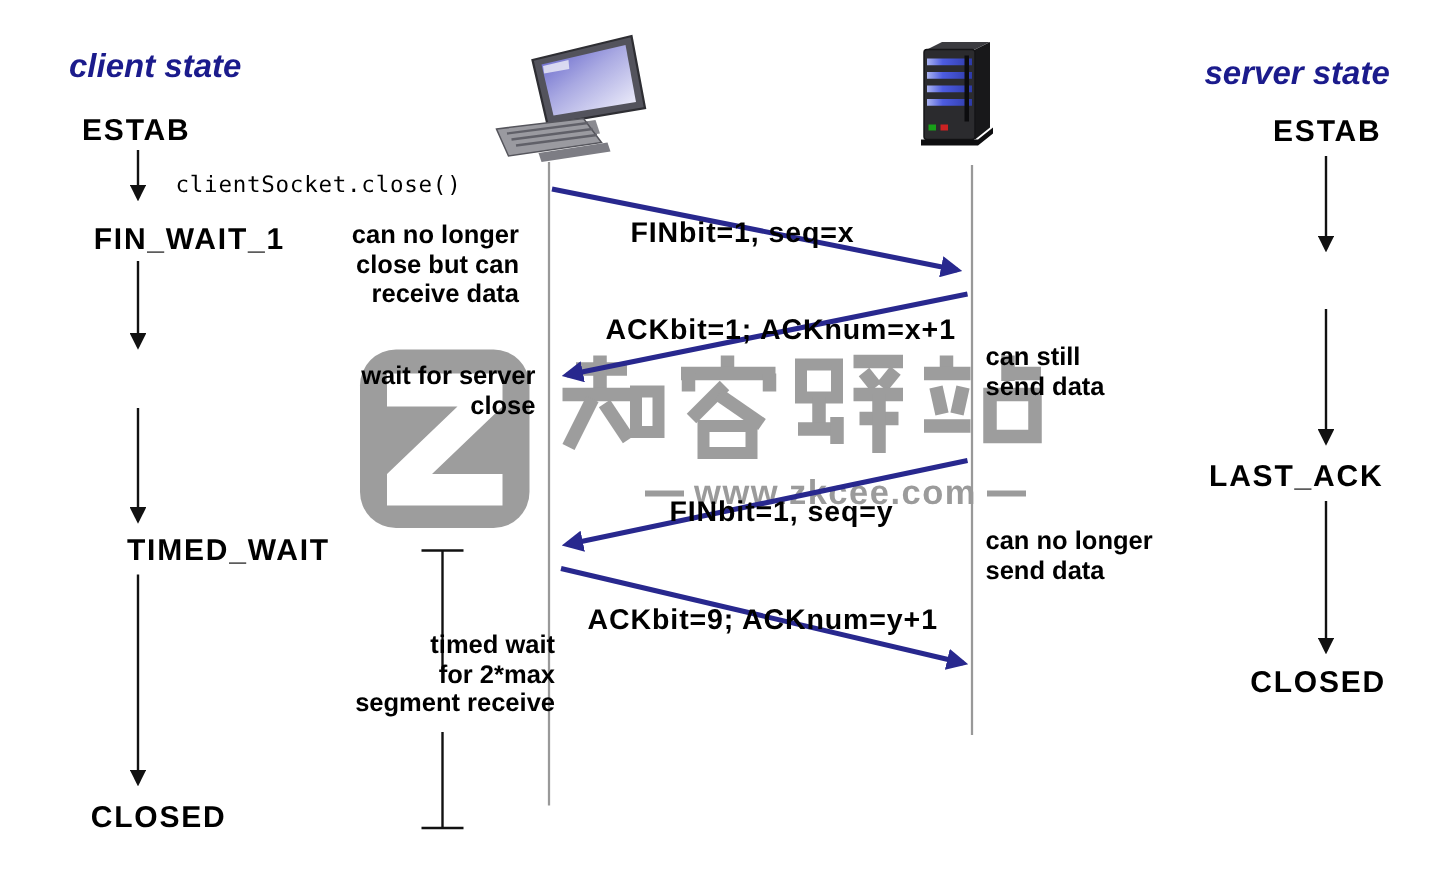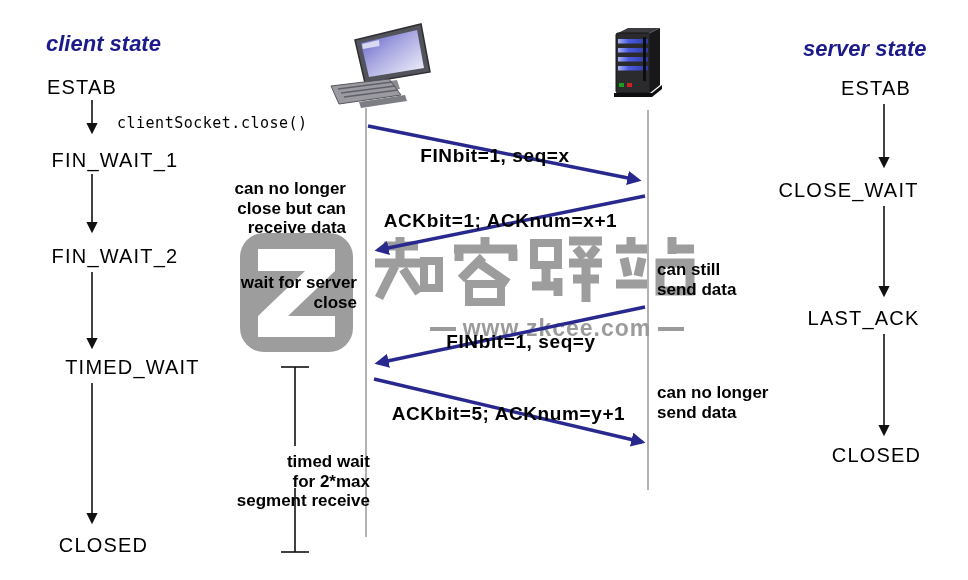--- a/index.html
+++ b/index.html
@@ -1,23 +1,23 @@
 <!DOCTYPE html>
 <html><head>
 <meta charset="utf-8">
 <style>
   html,body{margin:0;padding:0;background:#fff;}
   .stage{position:relative;width:968px;height:580px;background:#ffffff;overflow:hidden;
          font-family:"Liberation Sans",sans-serif;}
   .gfx{position:absolute;left:0;top:0;z-index:2;pointer-events:none;}
   .t{position:absolute;z-index:3;color:#000;white-space:nowrap;}
   .title{font-size:22px;font-style:italic;font-weight:700;color:#1b1b8c;}
-  .state{font-size:20px;font-weight:400;letter-spacing:1.2px;text-align:center;}
+  .state{font-size:20px;font-weight:700;letter-spacing:1.2px;text-align:right;}
   .msg{font-size:19px;font-weight:600;letter-spacing:0.6px;text-align:center;}
-  .anno{font-size:17px;font-weight:600;line-height:19.5px;margin-top:32px;}
+  .anno{font-size:17px;font-weight:600;line-height:19.5px;}
   .right{text-align:right;}
   .center{text-align:right;}
   .mono{font-family:"DejaVu Sans Mono","Liberation Mono",monospace;font-size:15px;letter-spacing:0.5px;}
   .wm-url{position:absolute;left:401px;top:315px;width:312px;z-index:1;display:flex;align-items:center;
           justify-content:center;gap:7px;color:#9b9b9b;font-weight:700;font-size:23px;letter-spacing:1px;}
   .wm-url .dash{display:inline-block;width:26px;height:4px;background:#9b9b9b;}
   .sr{position:absolute;width:1px;height:1px;overflow:hidden;clip:rect(0 0 0 0);white-space:nowrap;}
 </style>
 </head>
 <body>
@@ -150,35 +150,33 @@
       <rect x="15" y="58" width="5" height="4" fill="#cc2222"></rect>
       <polygon points="2,68 40,68 50,60 50,64 40,72 2,72" fill="#0e0e10"></polygon>
     </g>
   </svg>
 
   <div class="t title" style="left:46px;top:31px;">client state</div>
   <div class="t title" style="left:803px;top:36px;text-align:right;">server state</div>
 
   <div class="t state" style="left:37px;top:76px;width:90px;">ESTAB</div>
   <div class="t state" style="left:40px;top:149px;width:150px;">FIN_WAIT_1</div>
-  <div class="t state" style="left:40px;top:245px;width:150px;">FIN_WAIT_2</div>
   <div class="t state" style="left:45px;top:356px;width:175px;">TIMED_WAIT</div>
   <div class="t state" style="left:56px;top:534px;width:95px;">CLOSED</div>
 
   <div class="t state" style="left:831px;top:77px;width:90px;">ESTAB</div>
-  <div class="t state" style="left:776px;top:179px;width:145px;">CLOSE_WAIT</div>
   <div class="t state" style="left:806px;top:307px;width:115px;">LAST_ACK</div>
   <div class="t state" style="left:829px;top:444px;width:95px;">CLOSED</div>
 
   <div class="t mono" style="left:117px;top:114px;">clientSocket.close()</div>
 
   <div class="t msg" style="left:385px;top:145px;width:220px;">FINbit=1, seq=x</div>
-  <div class="t msg" style="left:358px;top:210px;width:285px;">ACKbit=1; ACKnum=x+1</div>
+  <div class="t msg" style="left:378px;top:210px;width:285px;">ACKbit=1; ACKnum=x+1</div>
   <div class="t msg" style="left:416px;top:331px;width:210px;text-align:center;">FINbit=1, seq=y</div>
-  <div class="t msg" style="left:361px;top:403px;width:295px;">ACKbit=5; ACKnum=y+1</div>
+  <div class="t msg" style="left:361px;top:403px;width:295px;">ACKbit=9; ACKnum=y+1</div>
 
   <div class="t anno right" style="left:210px;top:147px;width:136px;">
     <div>can no longer</div>
     <div>close but can</div>
     <div>receive data</div>
   </div>
   <div class="t anno right" style="left:215px;top:241px;width:142px;">
     <div>wait for server</div>
     <div>close</div>
   </div>

